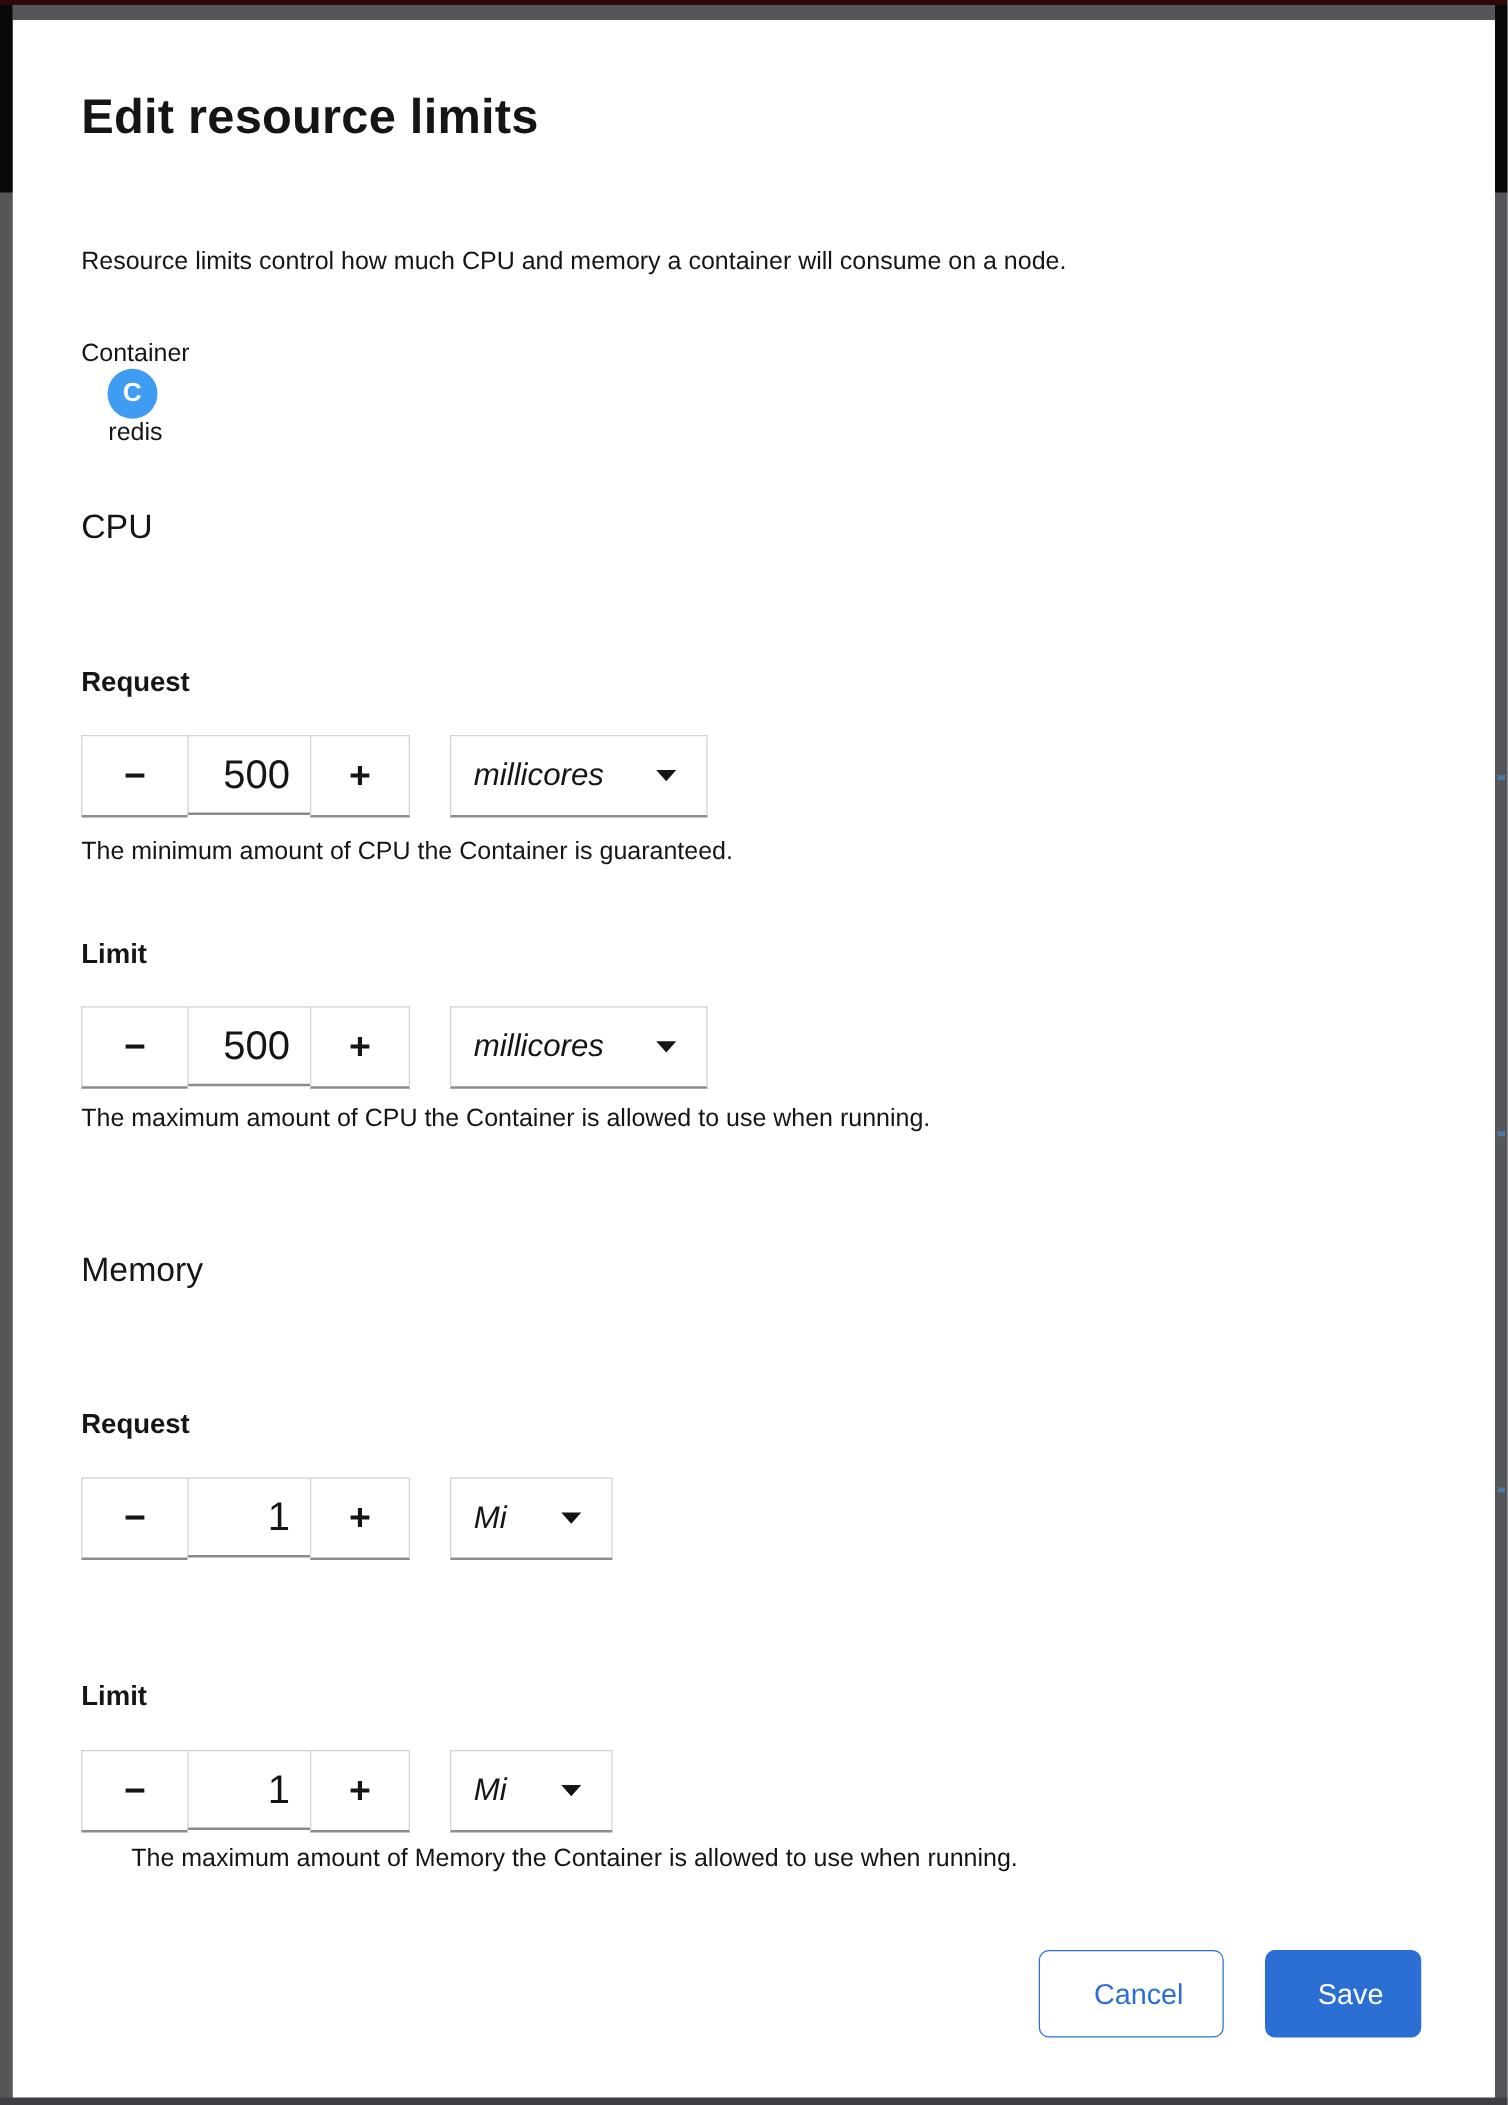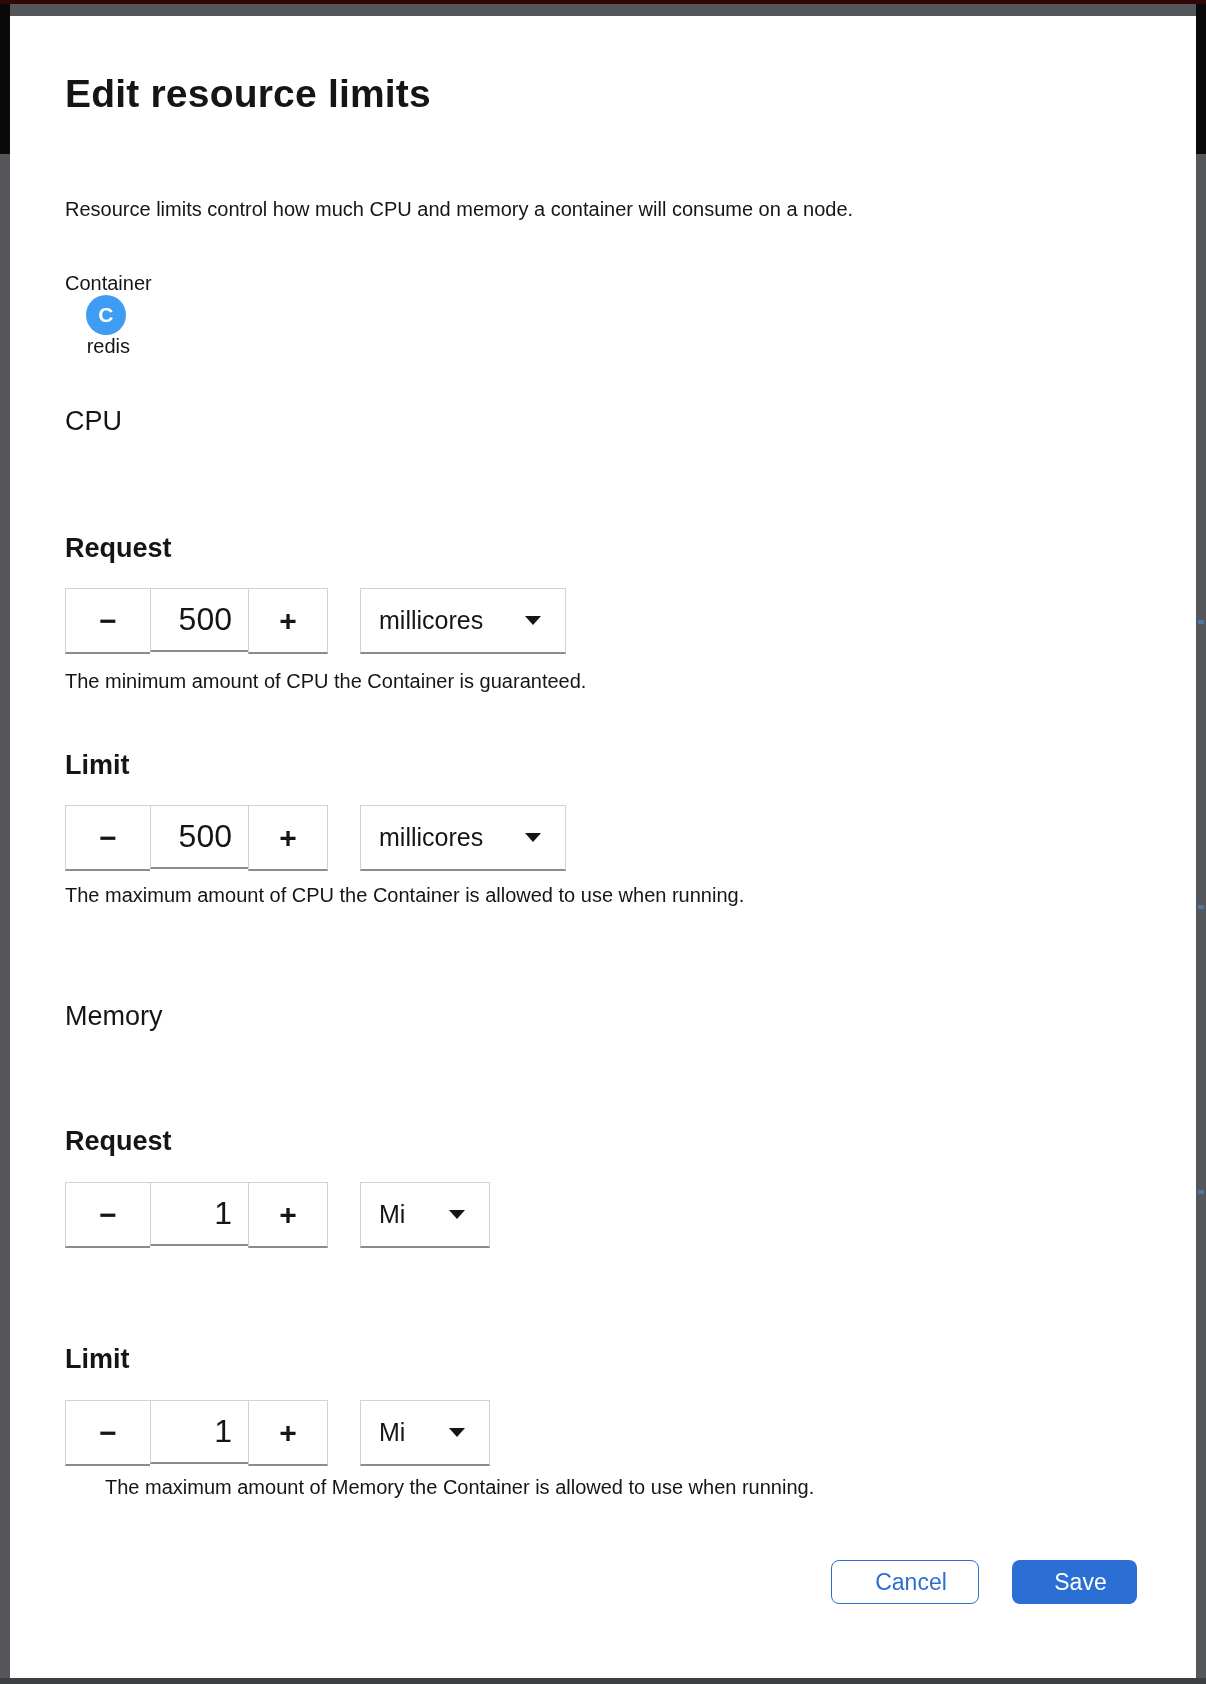--- a/index.html
+++ b/index.html
@@ -36,21 +36,21 @@
     background:#3f9cf3; color:#fff;
     display:inline-flex; align-items:center; justify-content:center;
     font-size:21px; font-weight:700;
     margin:0 20px 0 15px;
   }
 
   .sec { font-size:27px; font-weight:400; color:#151515; }
   .h-cpu { top:390px; }
   .h-mem { top:985px; }
 
-  .f-label { font-size:27px; font-weight:700; color:#151515; }
+  .f-label { font-size:22px; font-weight:700; color:#151515; }
   .lbl1 { top:517px; } .lbl2 { top:734px; } .lbl3 { top:1110px; } .lbl4 { top:1328px; }
 
   .row { display:flex; align-items:flex-start; }
   .row1 { top:572px; } .row2 { top:789px; } .row3 { top:1166px; } .row4 { top:1384px; }
 
   .num-group { display:flex; }
   .num-btn {
     width:85px; height:66px; background:#fff; cursor:pointer;
     border:1px solid #d2d2d2; border-bottom:2px solid #8a8d90; border-right:0;
     display:flex; align-items:center; justify-content:center;
@@ -66,33 +66,33 @@
   }
 
   .unit-select {
     margin-left:32px; height:66px; background:#fff; cursor:pointer;
     border:1px solid #d2d2d2; border-bottom:2px solid #8a8d90;
     display:flex; align-items:center; justify-content:space-between;
     padding:0 24px 0 18px;
   }
   .unit-select.w-lg { width:206px; }
   .unit-select.w-sm { width:130px; }
-  .unit-text { font-size:25px; color:#151515; }
+  .unit-text { font-size:25px; color:#151515;font-style:italic; }
   .caret {
     width:0; height:0; margin-left:16px;
     border-left:8px solid transparent; border-right:8px solid transparent;
     border-top:9px solid #151515;
   }
 
   .help { font-size:20px; color:#151515; }
   .hlp1 { top:654px; } .hlp2 { top:868px; } .hlp3 { top:1244px; } .hlp4 { top:1460px;margin-left:40px; }
 
   .footer { top:1544px; left:auto; right:59px; display:flex; gap:33px; }
   .btn {
-    height:44px; border-radius:8px; font-size:23px; cursor:pointer;
+    height:70px; border-radius:8px; font-size:23px; cursor:pointer;
     font-family:"Liberation Sans", sans-serif;
     display:flex; align-items:center; justify-content:center;padding-left:12px;
   }
   .btn-cancel { width:148px; background:#fff; color:#2b6fd4; border:1.5px solid #2b6fd4; }
   .btn-save   { width:125px; background:#2b6fd4; color:#fff; border:none; }
 </style>
 </head>
 <body>
 
 <div class="edge-left">

